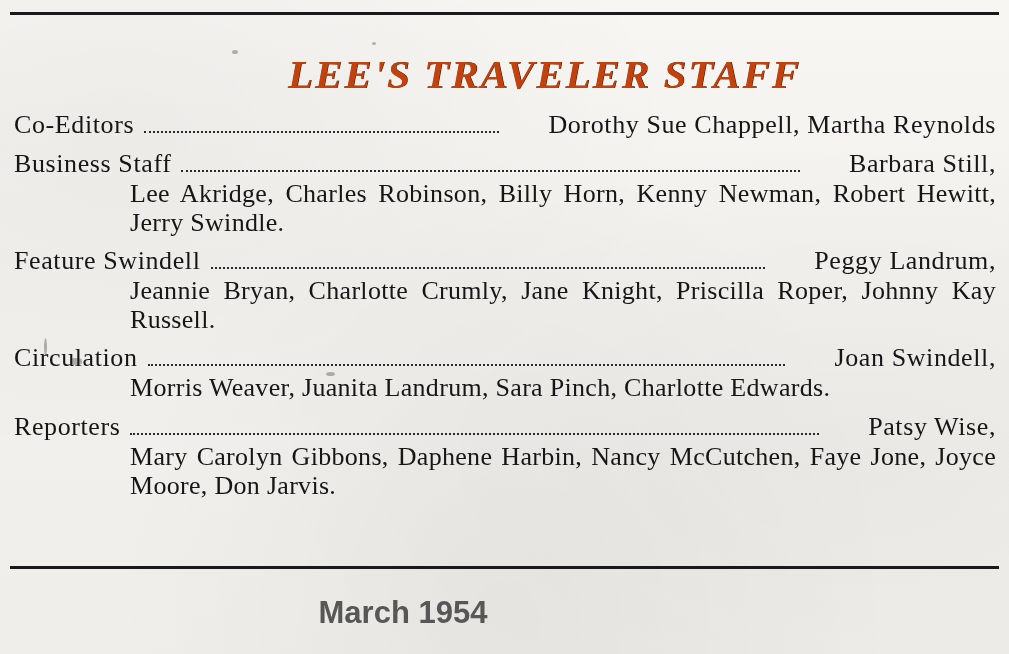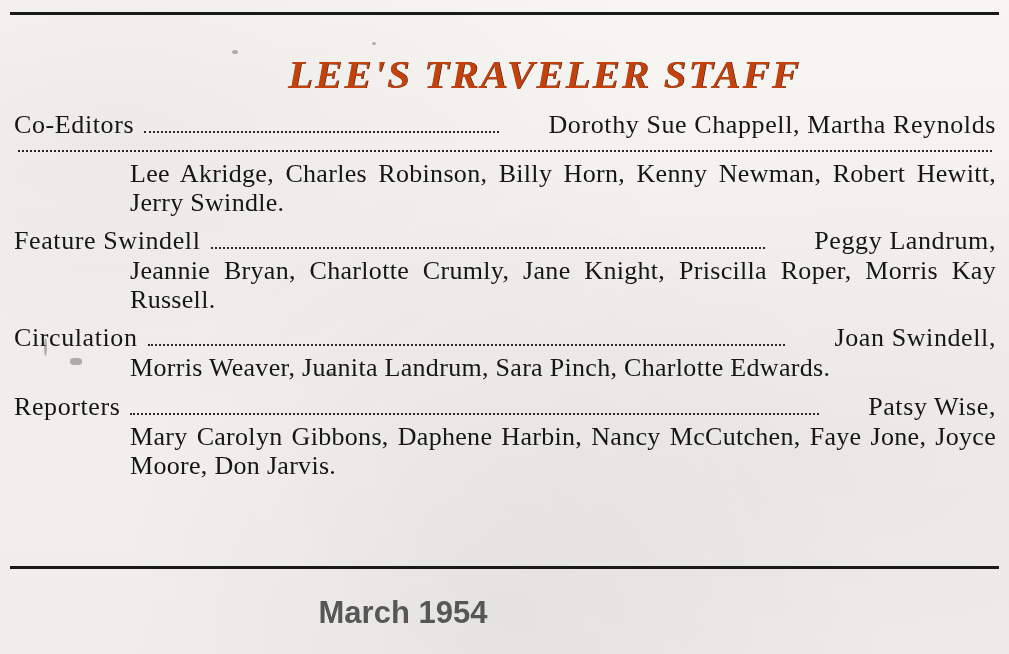--- a/index.html
+++ b/index.html
@@ -149,32 +149,34 @@
       <div class="entry">
         <div class="lead-line">
           <span class="role">Co-Editors</span>
           <span class="dots"></span>
           <span class="first-name">Dorothy Sue Chappell, Martha Reynolds</span>
         </div>
       </div>
 
       <div class="entry">
         <div class="lead-line">
-          <span class="dots"></span>
+          <span class="role">Business Staff</span>
+          <span class="dots"></span>
+          <span class="first-name">Barbara Still,</span>
         </div>
         <div class="continuation justify">Lee Akridge, Charles Robinson, Billy Horn, Kenny Newman, Robert Hewitt, Jerry Swindle.</div>
       </div>
 
       <div class="entry">
         <div class="lead-line">
           <span class="role">Feature Swindell</span>
           <span class="dots"></span>
           <span class="first-name">Peggy Landrum,</span>
         </div>
-        <div class="continuation justify">Jeannie Bryan, Charlotte Crumly, Jane Knight, Priscilla Roper, Morris Kay Russell.</div>
+        <div class="continuation justify">Jeannie Bryan, Charlotte Crumly, Jane Knight, Priscilla Roper, Johnny Kay Russell.</div>
       </div>
 
       <div class="entry">
         <div class="lead-line">
           <span class="role">Circulation</span>
           <span class="dots"></span>
           <span class="first-name">Joan Swindell,</span>
         </div>
         <div class="continuation justify">Morris Weaver, Juanita Landrum, Sara Pinch, Charlotte Edwards.</div>
       </div>

